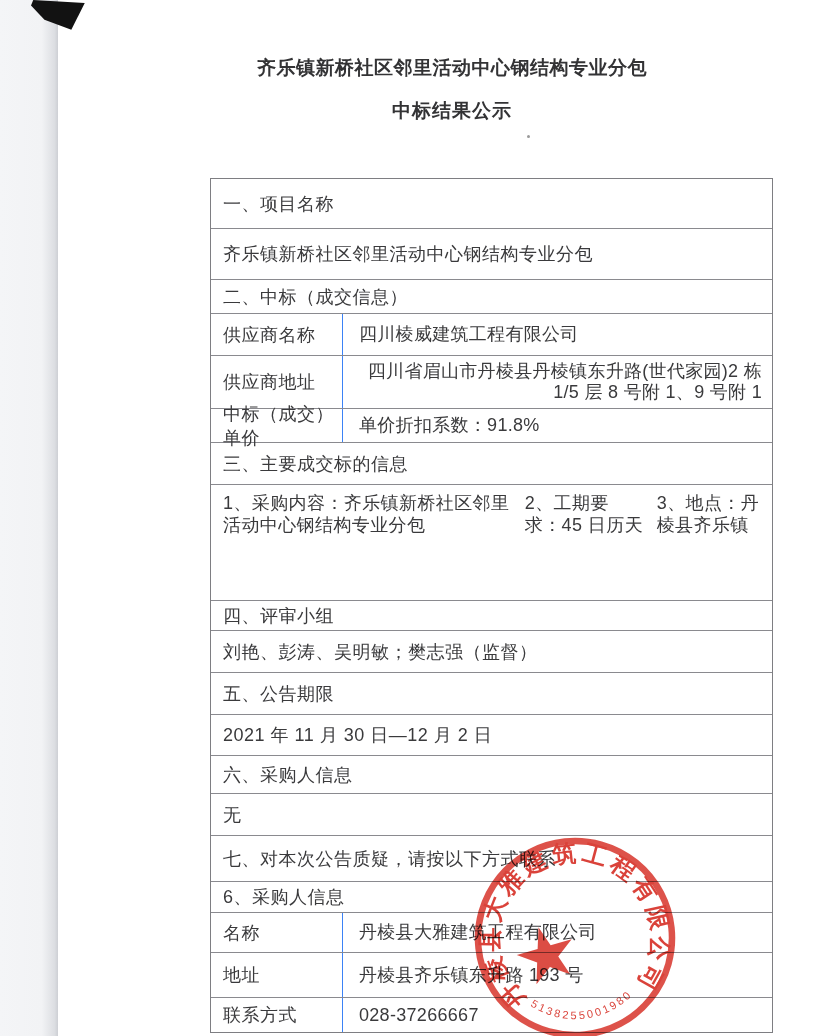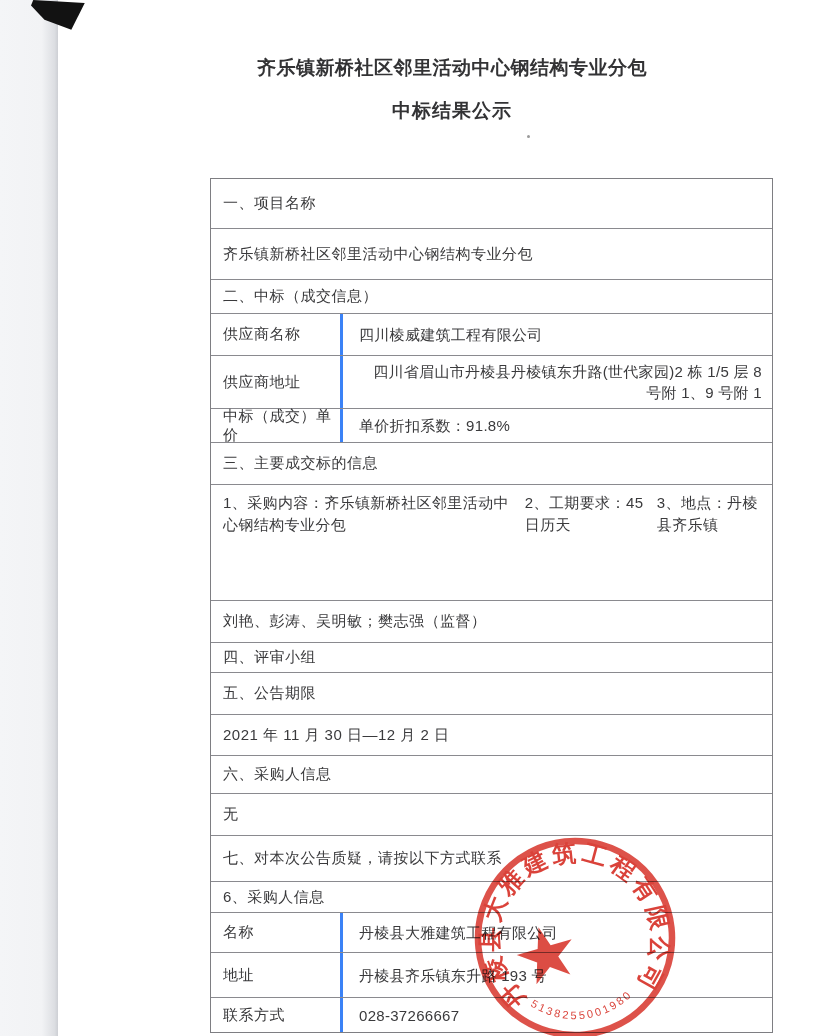--- a/index.html
+++ b/index.html
@@ -18,28 +18,28 @@
     background:#121212;
     clip-path:polygon(4% 0,96% 10%,72% 96%,24% 64%,0 18%);
   }
   .speck{position:absolute;left:527px;top:135px;width:3px;height:3px;background:#9a9a9a;border-radius:50%;}
   .titles{position:absolute;left:69px;right:0;top:0;text-align:center;}
   .title1{position:absolute;left:0;right:0;top:55px;font-size:19px;font-weight:bold;letter-spacing:0.5px;color:#333335;}
   .title2{position:absolute;left:0;right:0;top:98px;font-size:19px;font-weight:bold;letter-spacing:1px;color:#333335;}
   .doc-table{
     position:absolute;left:210px;top:178px;width:563px;
     border:1px solid #7e7e82;box-sizing:border-box;
-    font-size:15px;
+    font-size:18px;
   }
   .row{box-sizing:border-box;display:flex;align-items:center;border-top:1px solid #8a8a8f;}
   .row:first-child{border-top:none;}
   .row .cell-full{padding-left:12px;letter-spacing:0.5px;}
   .pair{align-items:stretch;}
   .pair .cell-label{
-    width:132px;box-sizing:border-box;border-right:3px solid #3b82f6;
+    width:132px;box-sizing:border-box;border-right:1px solid #3b82f6;
     display:flex;align-items:center;padding-left:12px;letter-spacing:0.5px;flex:none;
   }
   .pair .cell-value{
     flex:1;display:flex;align-items:center;
     padding:4px 10px 4px 16px;line-height:21px;letter-spacing:0.3px;text-align:right;
   }
   .listrow{flex-direction:row;align-items:stretch;justify-content:flex-start;padding-top:7px;}
   .listrow .li{padding-left:12px;line-height:22px;letter-spacing:0.4px;}
   .stamp{
     position:absolute;left:464px;top:836px;width:222px;height:204px;
@@ -83,25 +83,25 @@
     <div class="cell-value">单价折扣系数：91.8%</div>
   </div>
   <div class="row" style="height:42px">
     <div class="cell-full">三、主要成交标的信息</div>
   </div>
   <div class="row listrow" style="height:116px">
     <div class="li">1、采购内容：齐乐镇新桥社区邻里活动中心钢结构专业分包</div>
     <div class="li">2、工期要求：45 日历天</div>
     <div class="li">3、地点：丹棱县齐乐镇</div>
   </div>
+  <div class="row" style="height:30px">
+    <div class="cell-full">四、评审小组</div>
+  </div>
   <div class="row" style="height:42px">
     <div class="cell-full">刘艳、彭涛、吴明敏；樊志强（监督）</div>
-  </div>
-  <div class="row" style="height:30px">
-    <div class="cell-full">四、评审小组</div>
   </div>
   <div class="row" style="height:42px">
     <div class="cell-full">五、公告期限</div>
   </div>
   <div class="row" style="height:41px">
     <div class="cell-full">2021 年 11 月 30 日—12 月 2 日</div>
   </div>
   <div class="row" style="height:38px">
     <div class="cell-full">六、采购人信息</div>
   </div>

